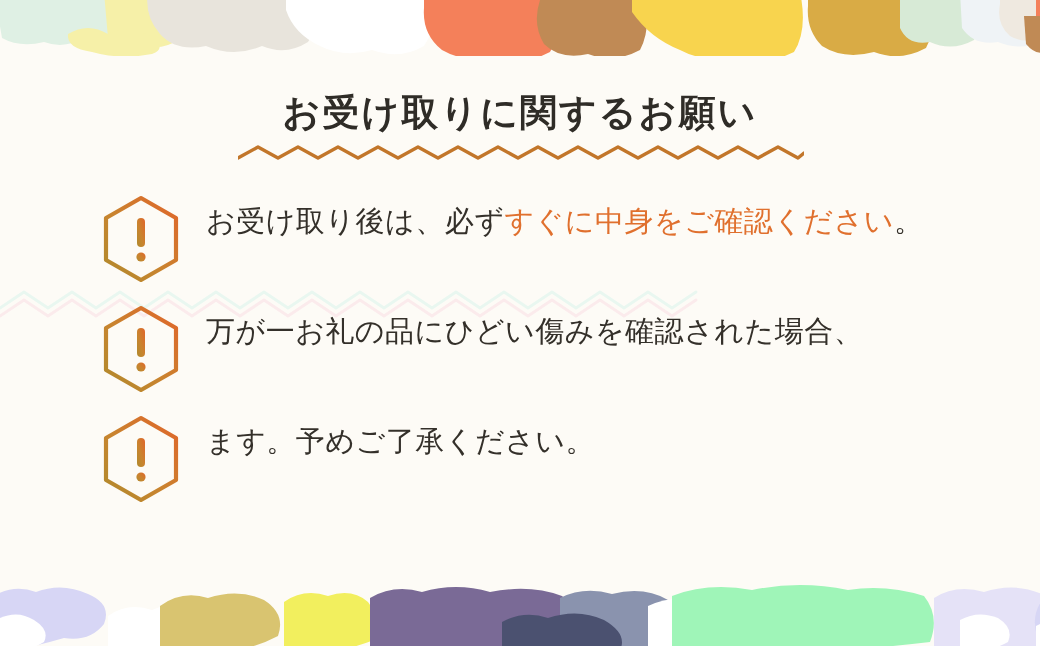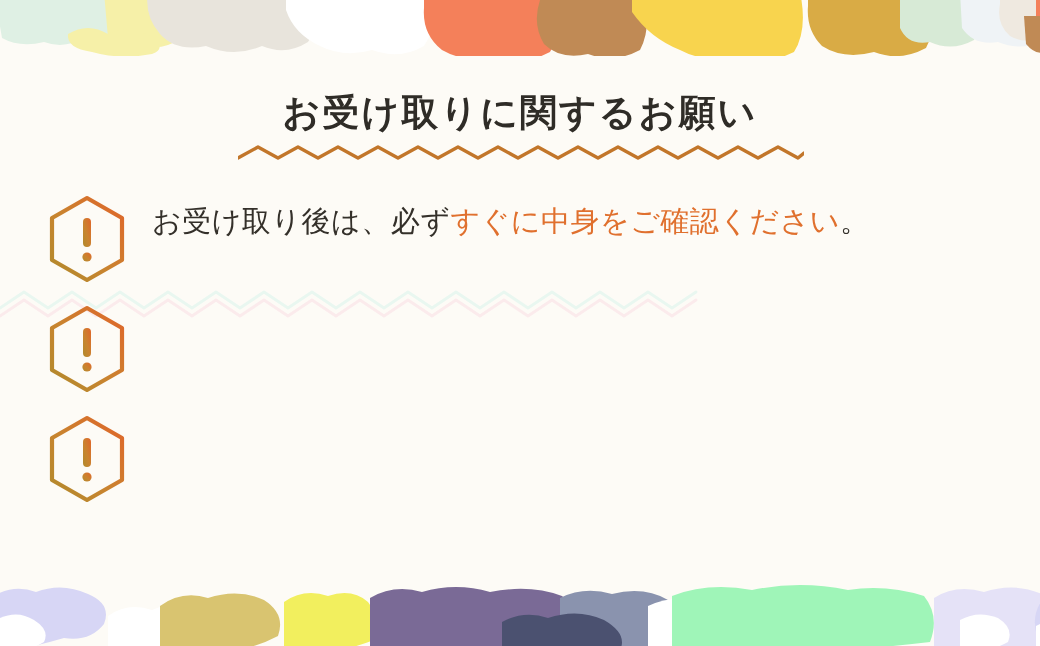--- a/index.html
+++ b/index.html
@@ -69,21 +69,21 @@
   .items {
     position: absolute;
     top: 192px;
     left: 0;
     width: 1040px;
   }
   .item {
     position: relative;
     display: flex;
     align-items: flex-start;
-    padding-left: 44px;
+    padding-left: 98px;
     margin-bottom: 18px;
   }
   .hexicon {
     flex: 0 0 auto;
     width: 86px;
     height: 90px;
     margin-right: 22px;
     margin-top: 2px;
   }
   .item-text {
@@ -171,39 +171,45 @@
               <stop offset="45%" stop-color="#c9842f"></stop>
               <stop offset="100%" stop-color="#e0652a"></stop>
             </linearGradient>
           </defs>
           <polygon points="43,4 78,24 78,66 43,86 8,66 8,24" fill="none" stroke="url(#hg2)" stroke-width="4.2" stroke-linejoin="round"></polygon>
           <rect x="39" y="24" width="8" height="29" rx="4" fill="url(#hg2)"></rect>
           <circle cx="43" cy="63" r="4.6" fill="url(#hg2)"></circle>
         </svg>
       </div>
       <div class="item-text">
+        <div>
+          <span class="dk">万が一お礼の品にひどい傷みを確認された場合、</span>
+        </div>
       </div>
     </div>
 
     <div class="item">
       <div class="hexicon">
         <svg width="86" height="90" viewBox="0 0 86 90">
           <defs>
             <linearGradient id="hg3" x1="0" y1="1" x2="1" y2="0">
               <stop offset="0%" stop-color="#b08a2c"></stop>
               <stop offset="45%" stop-color="#c9842f"></stop>
               <stop offset="100%" stop-color="#e0652a"></stop>
             </linearGradient>
           </defs>
           <polygon points="43,4 78,24 78,66 43,86 8,66 8,24" fill="none" stroke="url(#hg3)" stroke-width="4.2" stroke-linejoin="round"></polygon>
           <rect x="39" y="24" width="8" height="29" rx="4" fill="url(#hg3)"></rect>
           <circle cx="43" cy="63" r="4.6" fill="url(#hg3)"></circle>
         </svg>
       </div>
       <div class="item-text">
+        <div>
+          <span class="dk">ます。予めご了承ください。</span>
+        </div>
       </div>
     </div>
 
   </div>
 
   <div class="band band-bottom">
     <svg width="1040" height="66" viewBox="0 0 1040 66">
       <rect x="0" y="0" width="1040" height="66" fill="#fdfbf6"></rect>
       <path d="M-6,74 L-6,16 Q14,4 36,12 Q62,2 88,14 Q112,24 104,44 Q90,62 64,58 Q30,68 -6,74 Z" fill="#d7d6f5"></path>
       <path d="M0,74 L0,38 Q18,30 34,40 Q50,50 44,62 Q24,74 0,74 Z" fill="#ffffff"></path>

